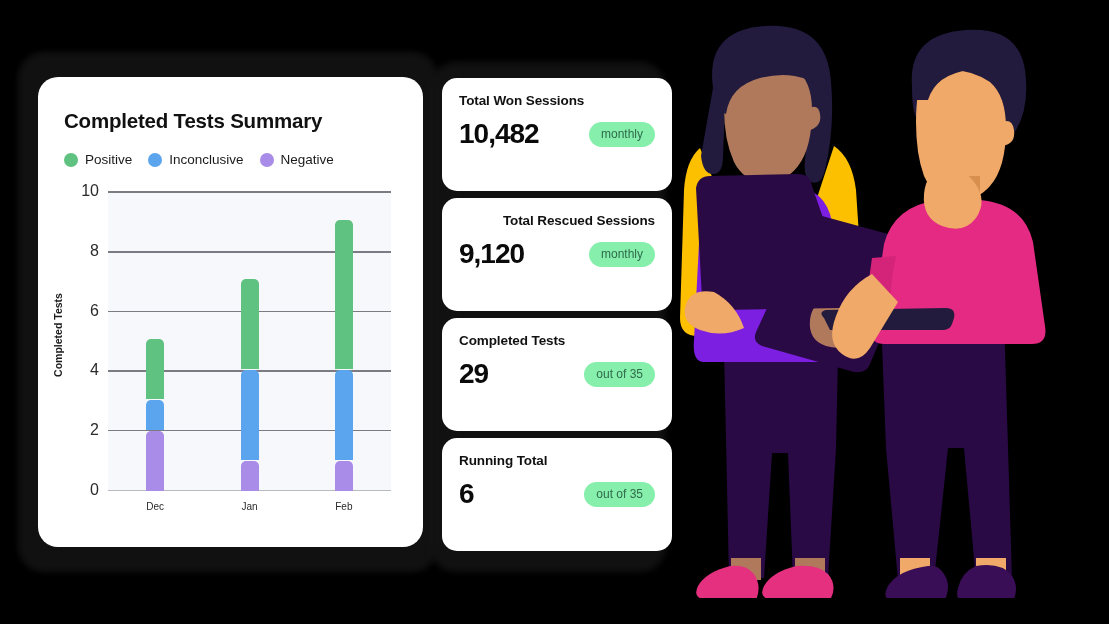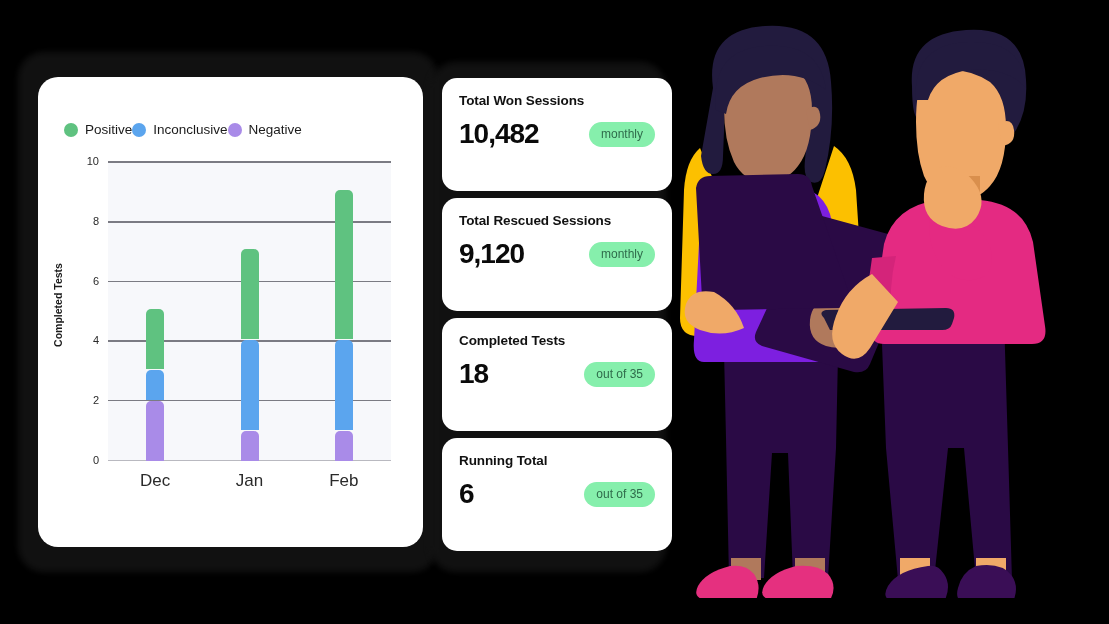--- a/index.html
+++ b/index.html
@@ -50,20 +50,21 @@
     font-weight: bold;
     color: #111111;
     letter-spacing: -0.2px;
     margin: 6px 0 0 4px;
   }
 
   .legend {
     display: flex;
     align-items: center;
     margin: 19px 0 0 4px;
+    gap: 16px;
   }
   .legend-item { display: flex; align-items: center; gap: 7px; }
   .legend-dot { width: 14px; height: 14px; border-radius: 50%; display: block; }
   .legend-label { font-size: 13.5px; color: #1b1b1b; }
 
   
   .plot-wrap {
     position: relative;
     margin-top: 18px;
     width: 340px;
@@ -91,21 +92,21 @@
     left: 0; width: 100%;
     height: 1.6px;
     background: #7b7b83;
   }
   .gridline.axis0 { background: #b9b9c0; height: 1.4px; }
   .ytick {
     position: absolute;
     right: 100%;
     margin-right: 9px;
     transform: translateY(-50%);
-    font-size: 11px;
+    font-size: 16px;
     color: #2a2a2a;
     white-space: nowrap;
   }
   .bar-group {
     position: absolute;
     bottom: 0;
     width: 18px;
     display: flex;
     flex-direction: column-reverse;
   }
@@ -113,35 +114,35 @@
     width: 100%;
     border-radius: 5px 5px 0 0;
     margin-top: 1.5px;
   }
   .xtick {
     position: absolute;
     top: 100%;
     margin-top: 10px;
     left: 50%;
     transform: translateX(-50%);
-    font-size: 17px;
+    font-size: 10px;
     color: #2a2a2a;
     white-space: nowrap;
   }
 
   
   .stat-card {
     left: 442px;
     width: 230px;
     height: 113px;
     border-radius: 15px;
     padding: 15px 17px 0 17px;
   }
   #stat-0 { top: 78px; }
-  #stat-1 { top: 198px; }
+  #stat-1 { top: 198px; text-align: right; }
   #stat-2 { top: 318px; }
   #stat-3 { top: 438px; }
 
   .stat-label {
     font-size: 13.5px;
     font-weight: bold;
     color: #111111;
     letter-spacing: -0.1px;
   }
   .stat-row {
@@ -176,20 +177,21 @@
 </head>
 <body>
 
 <div id="root">
 
   <div class="halo" id="halo-chart"></div>
   <div class="halo" id="halo-stats"></div>
 
   <div class="card" id="chart-card">
 
+    <div class="chart-title">Completed Tests Summary</div>
 
     <div class="legend" id="chart-legend">
         <div class="legend-item">
           <span class="legend-dot" style="background: rgb(95, 194, 128);"></span>
           <span class="legend-label">Positive</span>
         </div>
         <div class="legend-item">
           <span class="legend-dot" style="background: rgb(91, 165, 238);"></span>
           <span class="legend-label">Inconclusive</span>
         </div>
@@ -254,21 +256,21 @@
     <div class="stat-label">Total Rescued Sessions</div>
     <div class="stat-row">
       <div class="stat-value">9,120</div>
       <div class="stat-badge">monthly</div>
     </div>
   </div>
 
   <div class="card stat-card" id="stat-2">
     <div class="stat-label">Completed Tests</div>
     <div class="stat-row">
-      <div class="stat-value">18</div>
+      <div class="stat-value">29</div>
       <div class="stat-badge">out of 35</div>
     </div>
   </div>
 
   <div class="card stat-card" id="stat-3">
     <div class="stat-label">Running Total</div>
     <div class="stat-row">
       <div class="stat-value">6</div>
       <div class="stat-badge">out of 35</div>
     </div>

